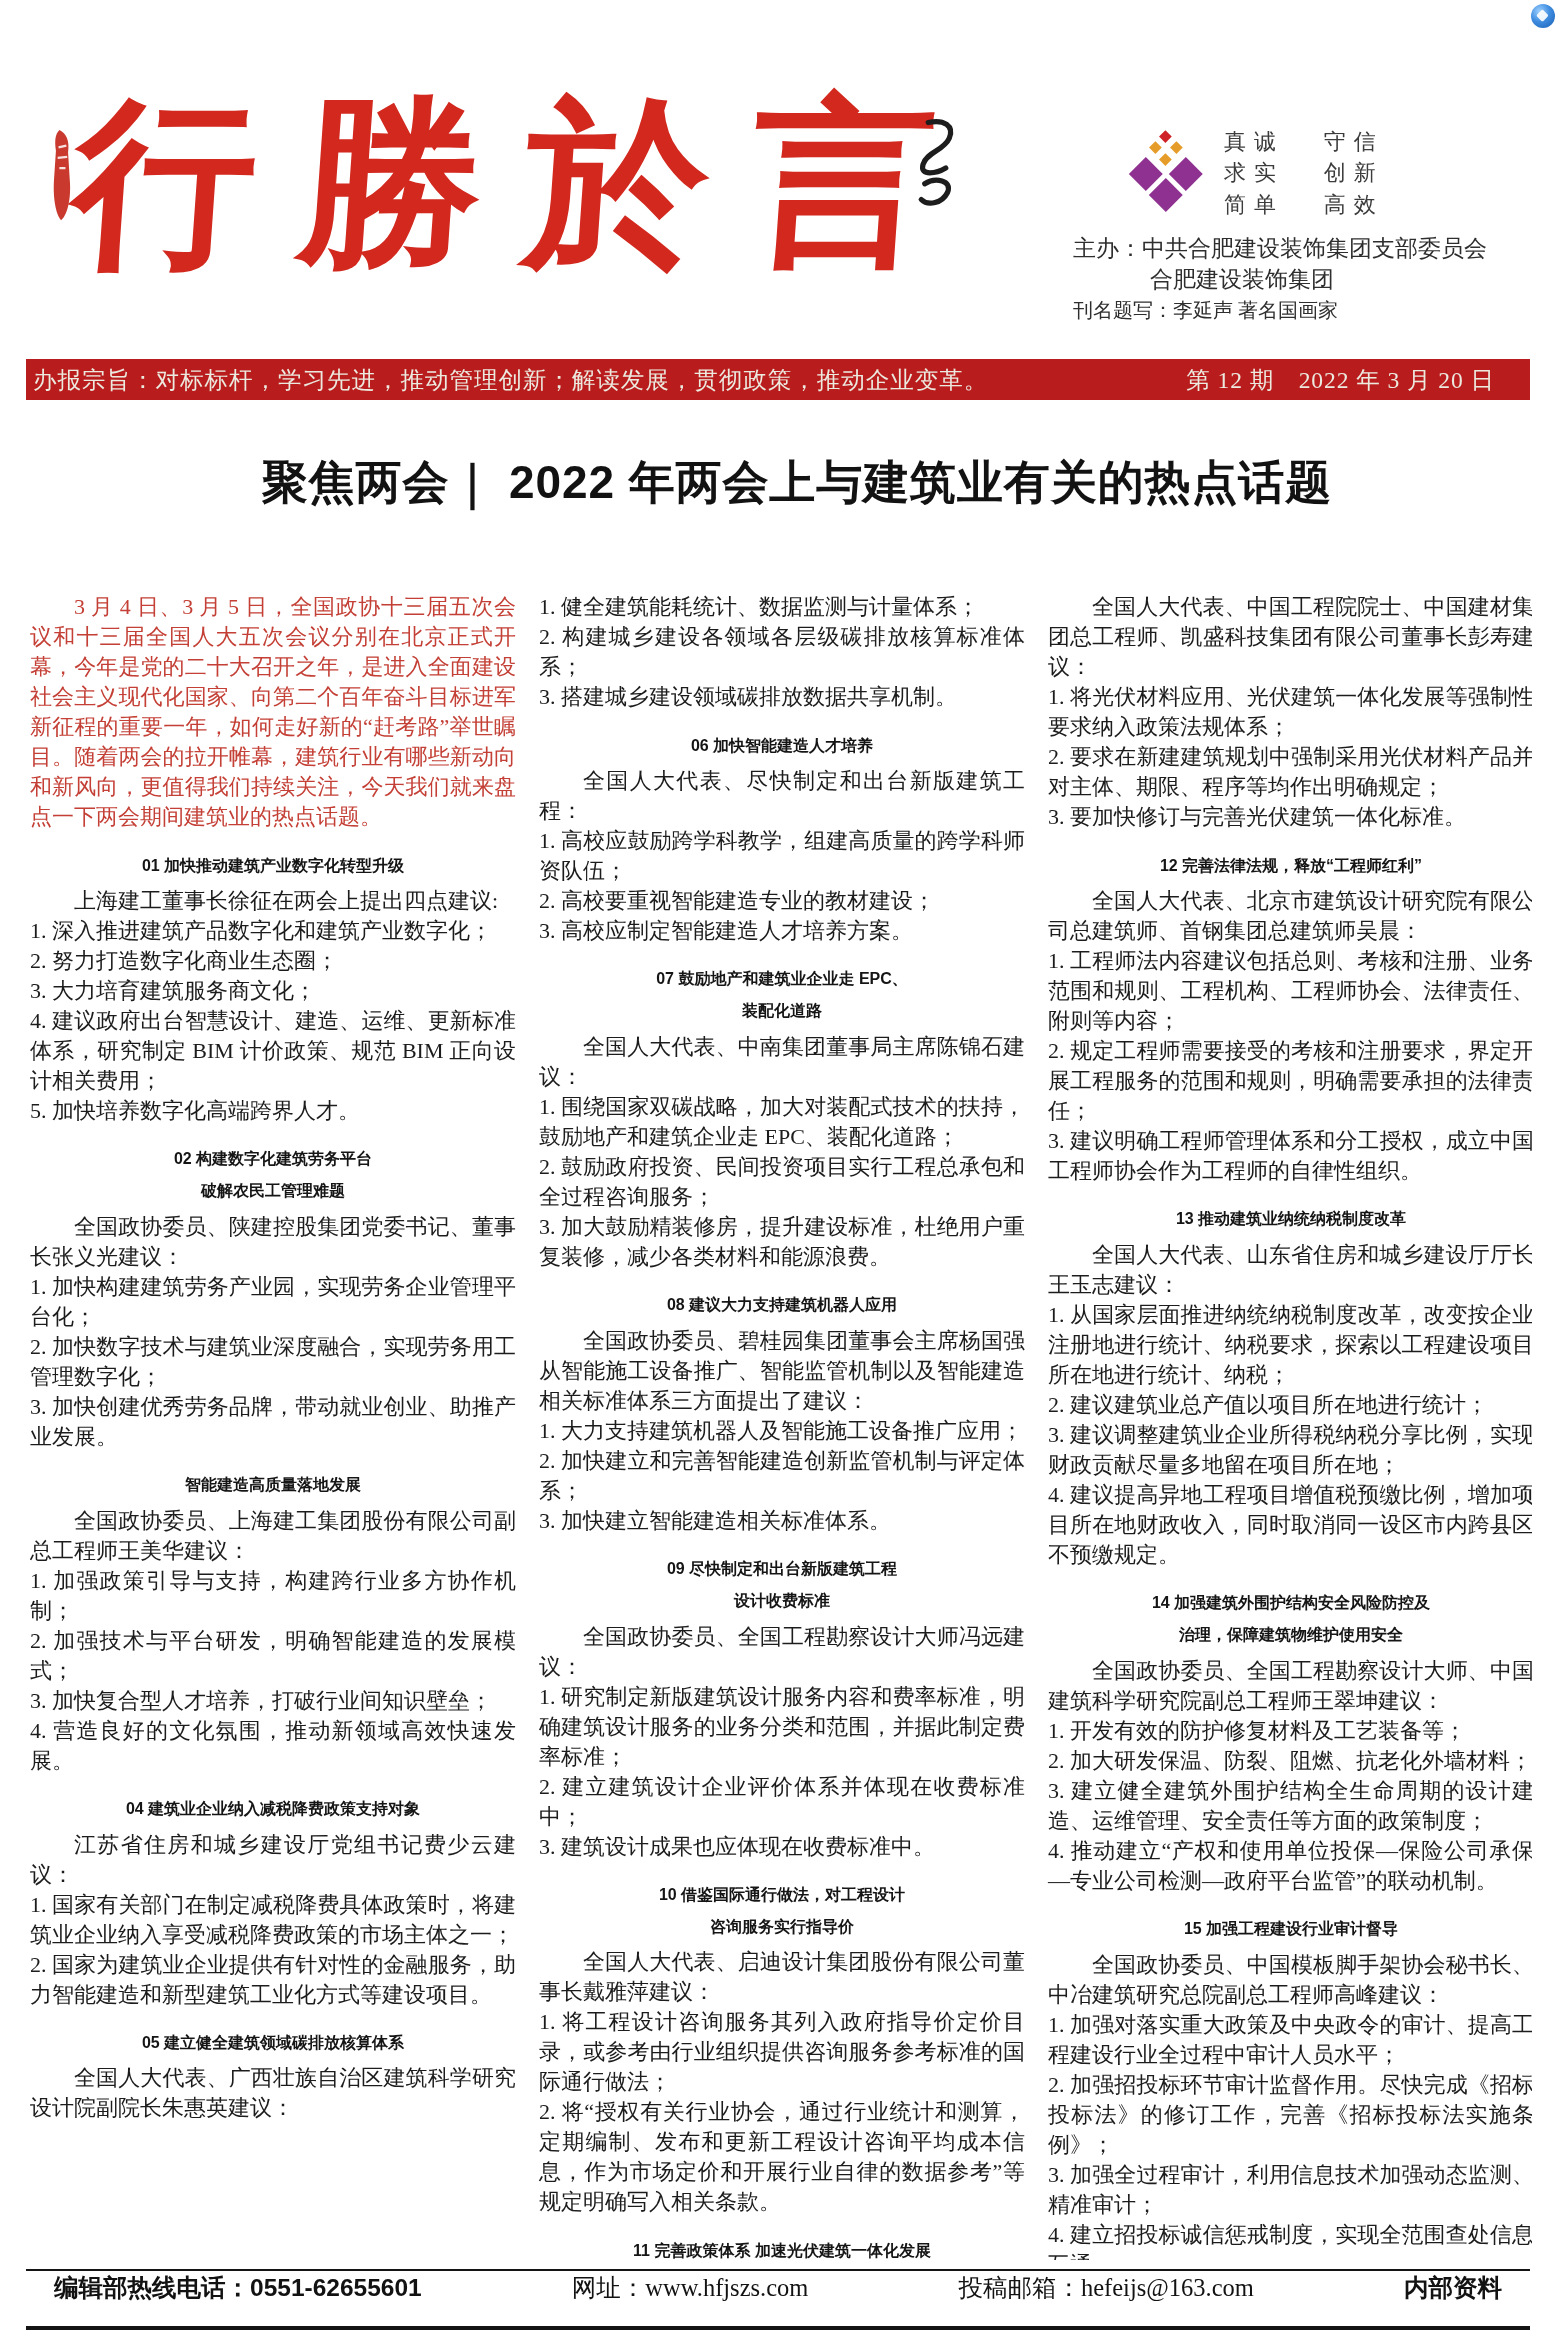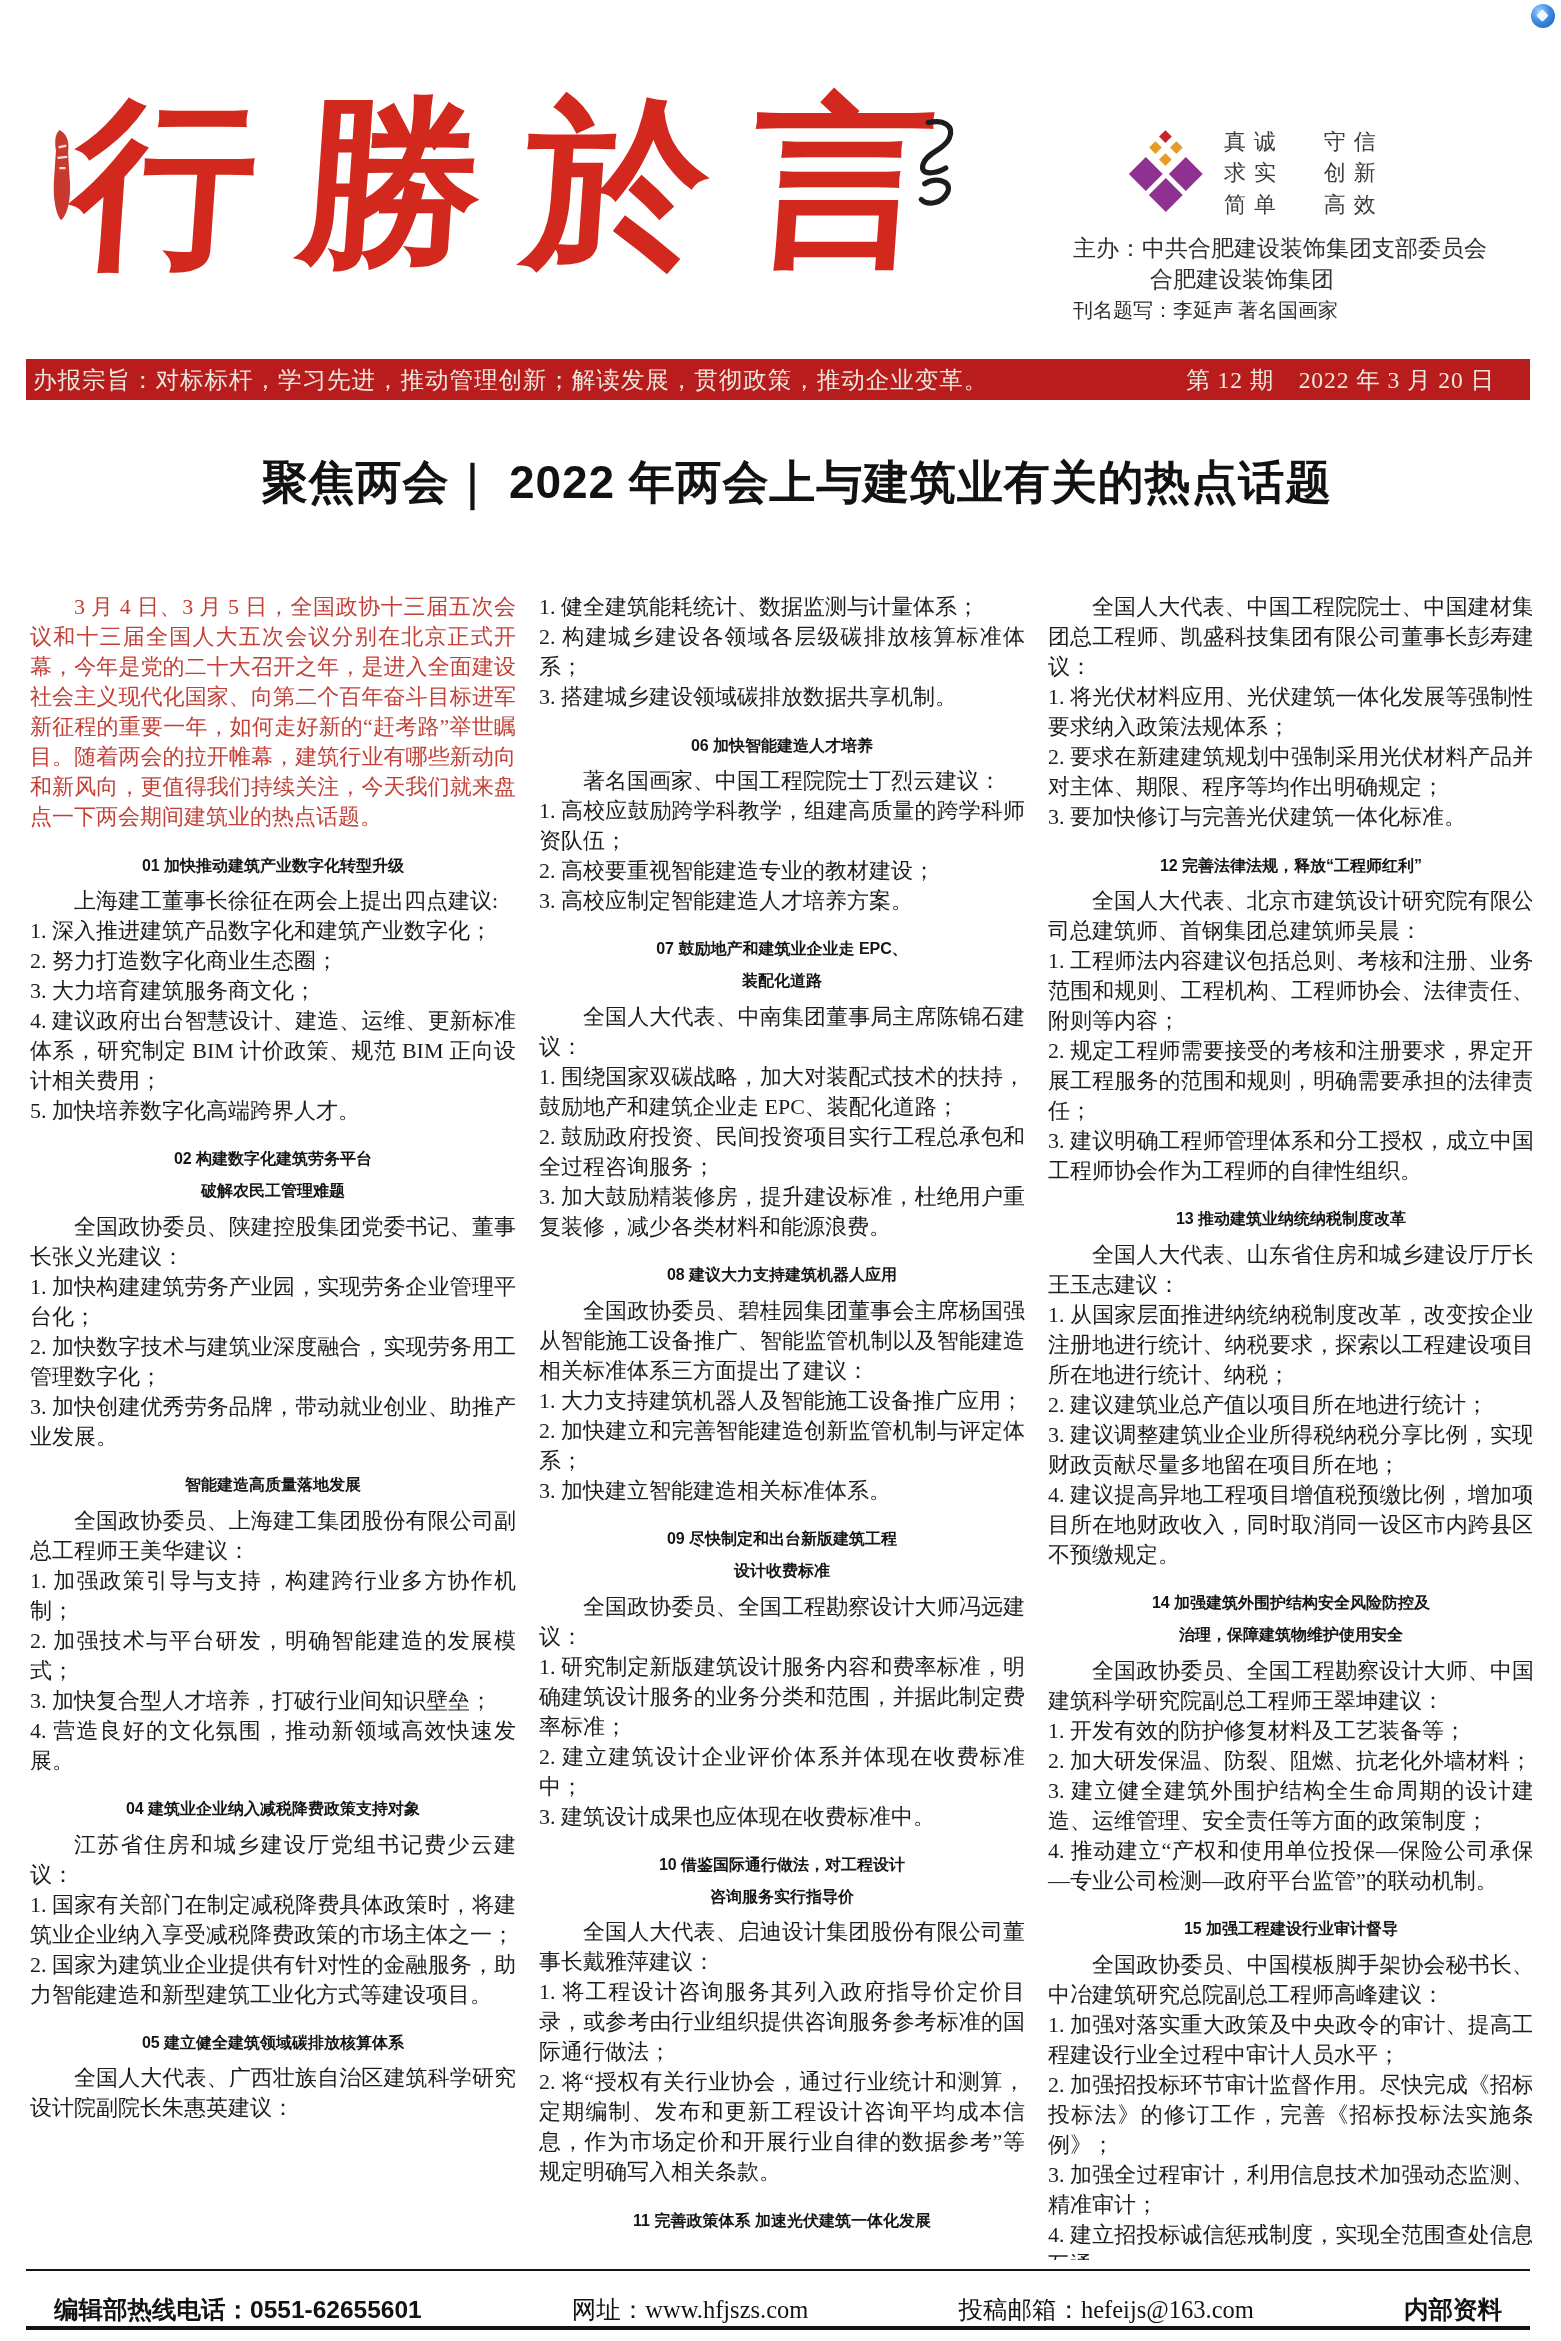--- a/index.html
+++ b/index.html
@@ -65,21 +65,21 @@
   .sec-h {
     margin:17.5px 0 4.4px; text-align:center; font-family:"Liberation Sans","DejaVu Sans",sans-serif;
     font-weight:700; font-size:16px; line-height:32px; color:#151515;
   }
   .sec-h .hl { display:block; }
   .column > :first-child { margin-top:0; }
   
   .footer {
     position:absolute; left:26px; top:2269px; width:1504px; height:61px; box-sizing:border-box;
     border-top:2.6px solid #141414; border-bottom:4.4px solid #141414;
-    display:flex; align-items:flex-end; justify-content:space-between; padding:0 28px;
+    display:flex; align-items:flex-start; justify-content:space-between; padding:0 28px;
     font-size:24.5px; color:#121212;
   }
   .footer .b { font-family:"Liberation Sans","DejaVu Sans",sans-serif; font-weight:700; }
 </style>
 </head>
 <body>
 
 <div class="page">
 
   <div class="float-ball">
@@ -168,21 +168,21 @@
         </h3>
         <p class="para ind">全国人大代表、广西壮族自治区建筑科学研究设计院副院长朱惠英建议：</p>
       </div>
     <div class="column">
         <p class="para">1. 健全建筑能耗统计、数据监测与计量体系；</p>
         <p class="para">2. 构建城乡建设各领域各层级碳排放核算标准体系；</p>
         <p class="para">3. 搭建城乡建设领域碳排放数据共享机制。</p>
         <h3 class="sec-h">
           <span class="hl">06 加快智能建造人才培养</span>
         </h3>
-        <p class="para ind">著名国画家、中国工程院院士丁烈云建议：</p>
+        <p class="para ind">全国人大代表、尽快制定和出台新版建筑工程：</p>
         <p class="para">1. 高校应鼓励跨学科教学，组建高质量的跨学科师资队伍；</p>
         <p class="para">2. 高校要重视智能建造专业的教材建设；</p>
         <p class="para">3. 高校应制定智能建造人才培养方案。</p>
         <h3 class="sec-h">
           <span class="hl">07 鼓励地产和建筑业企业走 EPC、</span>
           <span class="hl">装配化道路</span>
         </h3>
         <p class="para ind">全国人大代表、中南集团董事局主席陈锦石建议：</p>
         <p class="para">1. 围绕国家双碳战略，加大对装配式技术的扶持，鼓励地产和建筑企业走 EPC、装配化道路；</p>
         <p class="para">2. 鼓励政府投资、民间投资项目实行工程总承包和全过程咨询服务；</p>

